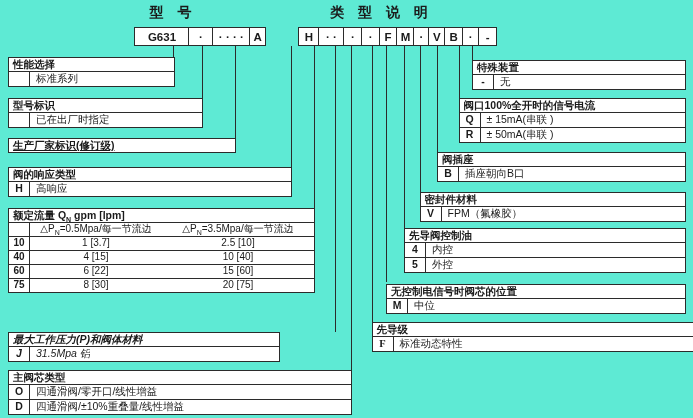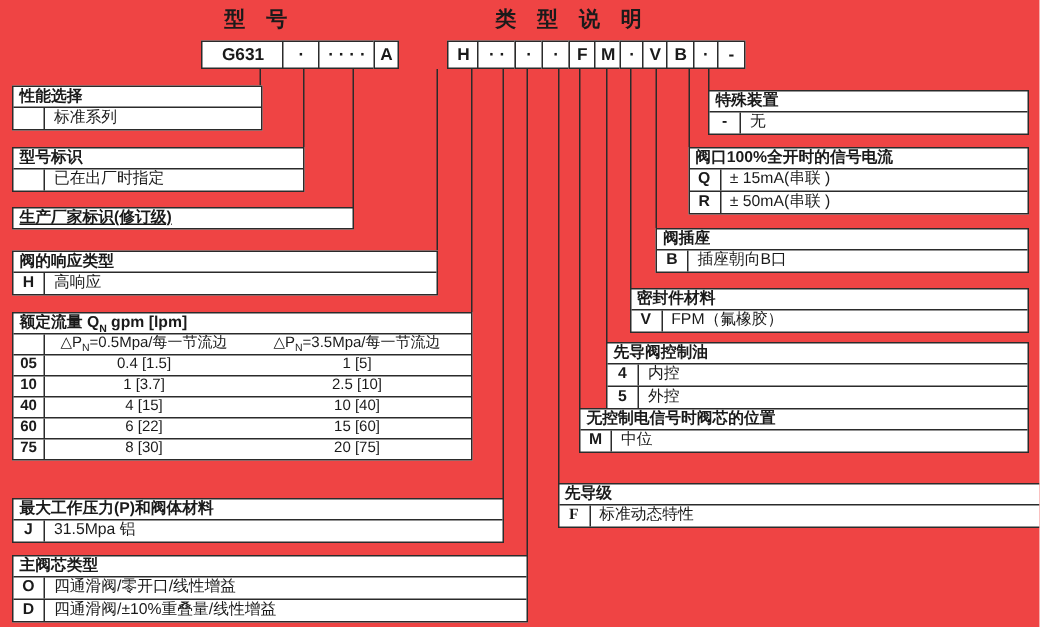--- a/index.html
+++ b/index.html
@@ -1,17 +1,17 @@
 <!DOCTYPE html>
 <html><head>
 <meta charset="utf-8">
 <style>
   html,body { margin:0; padding:0; background:#fff; }
   #app {
-    position:relative; width:693px; height:418px; background:#ef4444;
+    position:relative; width:693px; height:418px; background:#5eead4;
     font-family:"Liberation Sans","DejaVu Sans",sans-serif; color:#1a1a1a;
     overflow:hidden;
   }
   .title {
     position:absolute; text-align:center; font-size:14px; font-weight:bold;
     letter-spacing:5px; white-space:nowrap;
   }
   .cbrow { position:absolute; display:flex; }
   .cb {
     border:1.6px solid #2b2b2b; margin-left:-1.6px; height:19px;
@@ -112,25 +112,20 @@
   </div>
 
   <div class="sec" style="left:8px;top:208px;width:307px;">
     <div class="sec-h"><span>额定流量 Q</span><sub>N</sub><span> gpm [lpm]</span></div>
     <div class="row trow">
       <div class="code"></div>
       <div class="tv tv1"><span>△P</span><sub>N</sub><span>=0.5Mpa/每一节流边</span></div>
       <div class="tv tv2"><span>△P</span><sub>N</sub><span>=3.5Mpa/每一节流边</span></div>
     </div>
     <div class="row trow">
-      <div class="code">05</div>
-      <div class="tv tv1">0.4 [1.5]</div>
-      <div class="tv tv2">1 [5]</div>
-    </div>
-    <div class="row trow">
       <div class="code">10</div>
       <div class="tv tv1">1 [3.7]</div>
       <div class="tv tv2">2.5 [10]</div>
     </div>
     <div class="row trow">
       <div class="code">40</div>
       <div class="tv tv1">4 [15]</div>
       <div class="tv tv2">10 [40]</div>
     </div>
     <div class="row trow">
@@ -138,21 +133,21 @@
       <div class="tv tv1">6 [22]</div>
       <div class="tv tv2">15 [60]</div>
     </div>
     <div class="row trow">
       <div class="code">75</div>
       <div class="tv tv1">8 [30]</div>
       <div class="tv tv2">20 [75]</div>
     </div>
   </div>
 
-  <div class="sec" style="left:8px;top:332px;width:328px;">
+  <div class="sec" style="left:8px;top:332px;width:272px;font-style:italic;">
     <div class="sec-h">最大工作压力(P)和阀体材料</div>
     <div class="row">
       <div class="code">J</div>
       <div class="desc">31.5Mpa  铝</div>
     </div>
   </div>
 
   <div class="sec" style="left:8px;top:370px;width:344px;">
     <div class="sec-h">主阀芯类型</div>
     <div class="row">
@@ -206,21 +201,21 @@
     <div class="row">
       <div class="code">4</div>
       <div class="desc">内控</div>
     </div>
     <div class="row">
       <div class="code">5</div>
       <div class="desc">外控</div>
     </div>
   </div>
 
-  <div class="sec" style="left:386px;top:272px;width:300px;">
+  <div class="sec" style="left:386px;top:284px;width:300px;">
     <div class="sec-h">无控制电信号时阀芯的位置</div>
     <div class="row">
       <div class="code">M</div>
       <div class="desc">中位</div>
     </div>
   </div>
 
   <div class="sec" style="left:371.5px;top:322px;width:355px;font-family:Liberation Serif, serif;">
     <div class="sec-h">先导级</div>
     <div class="row">

